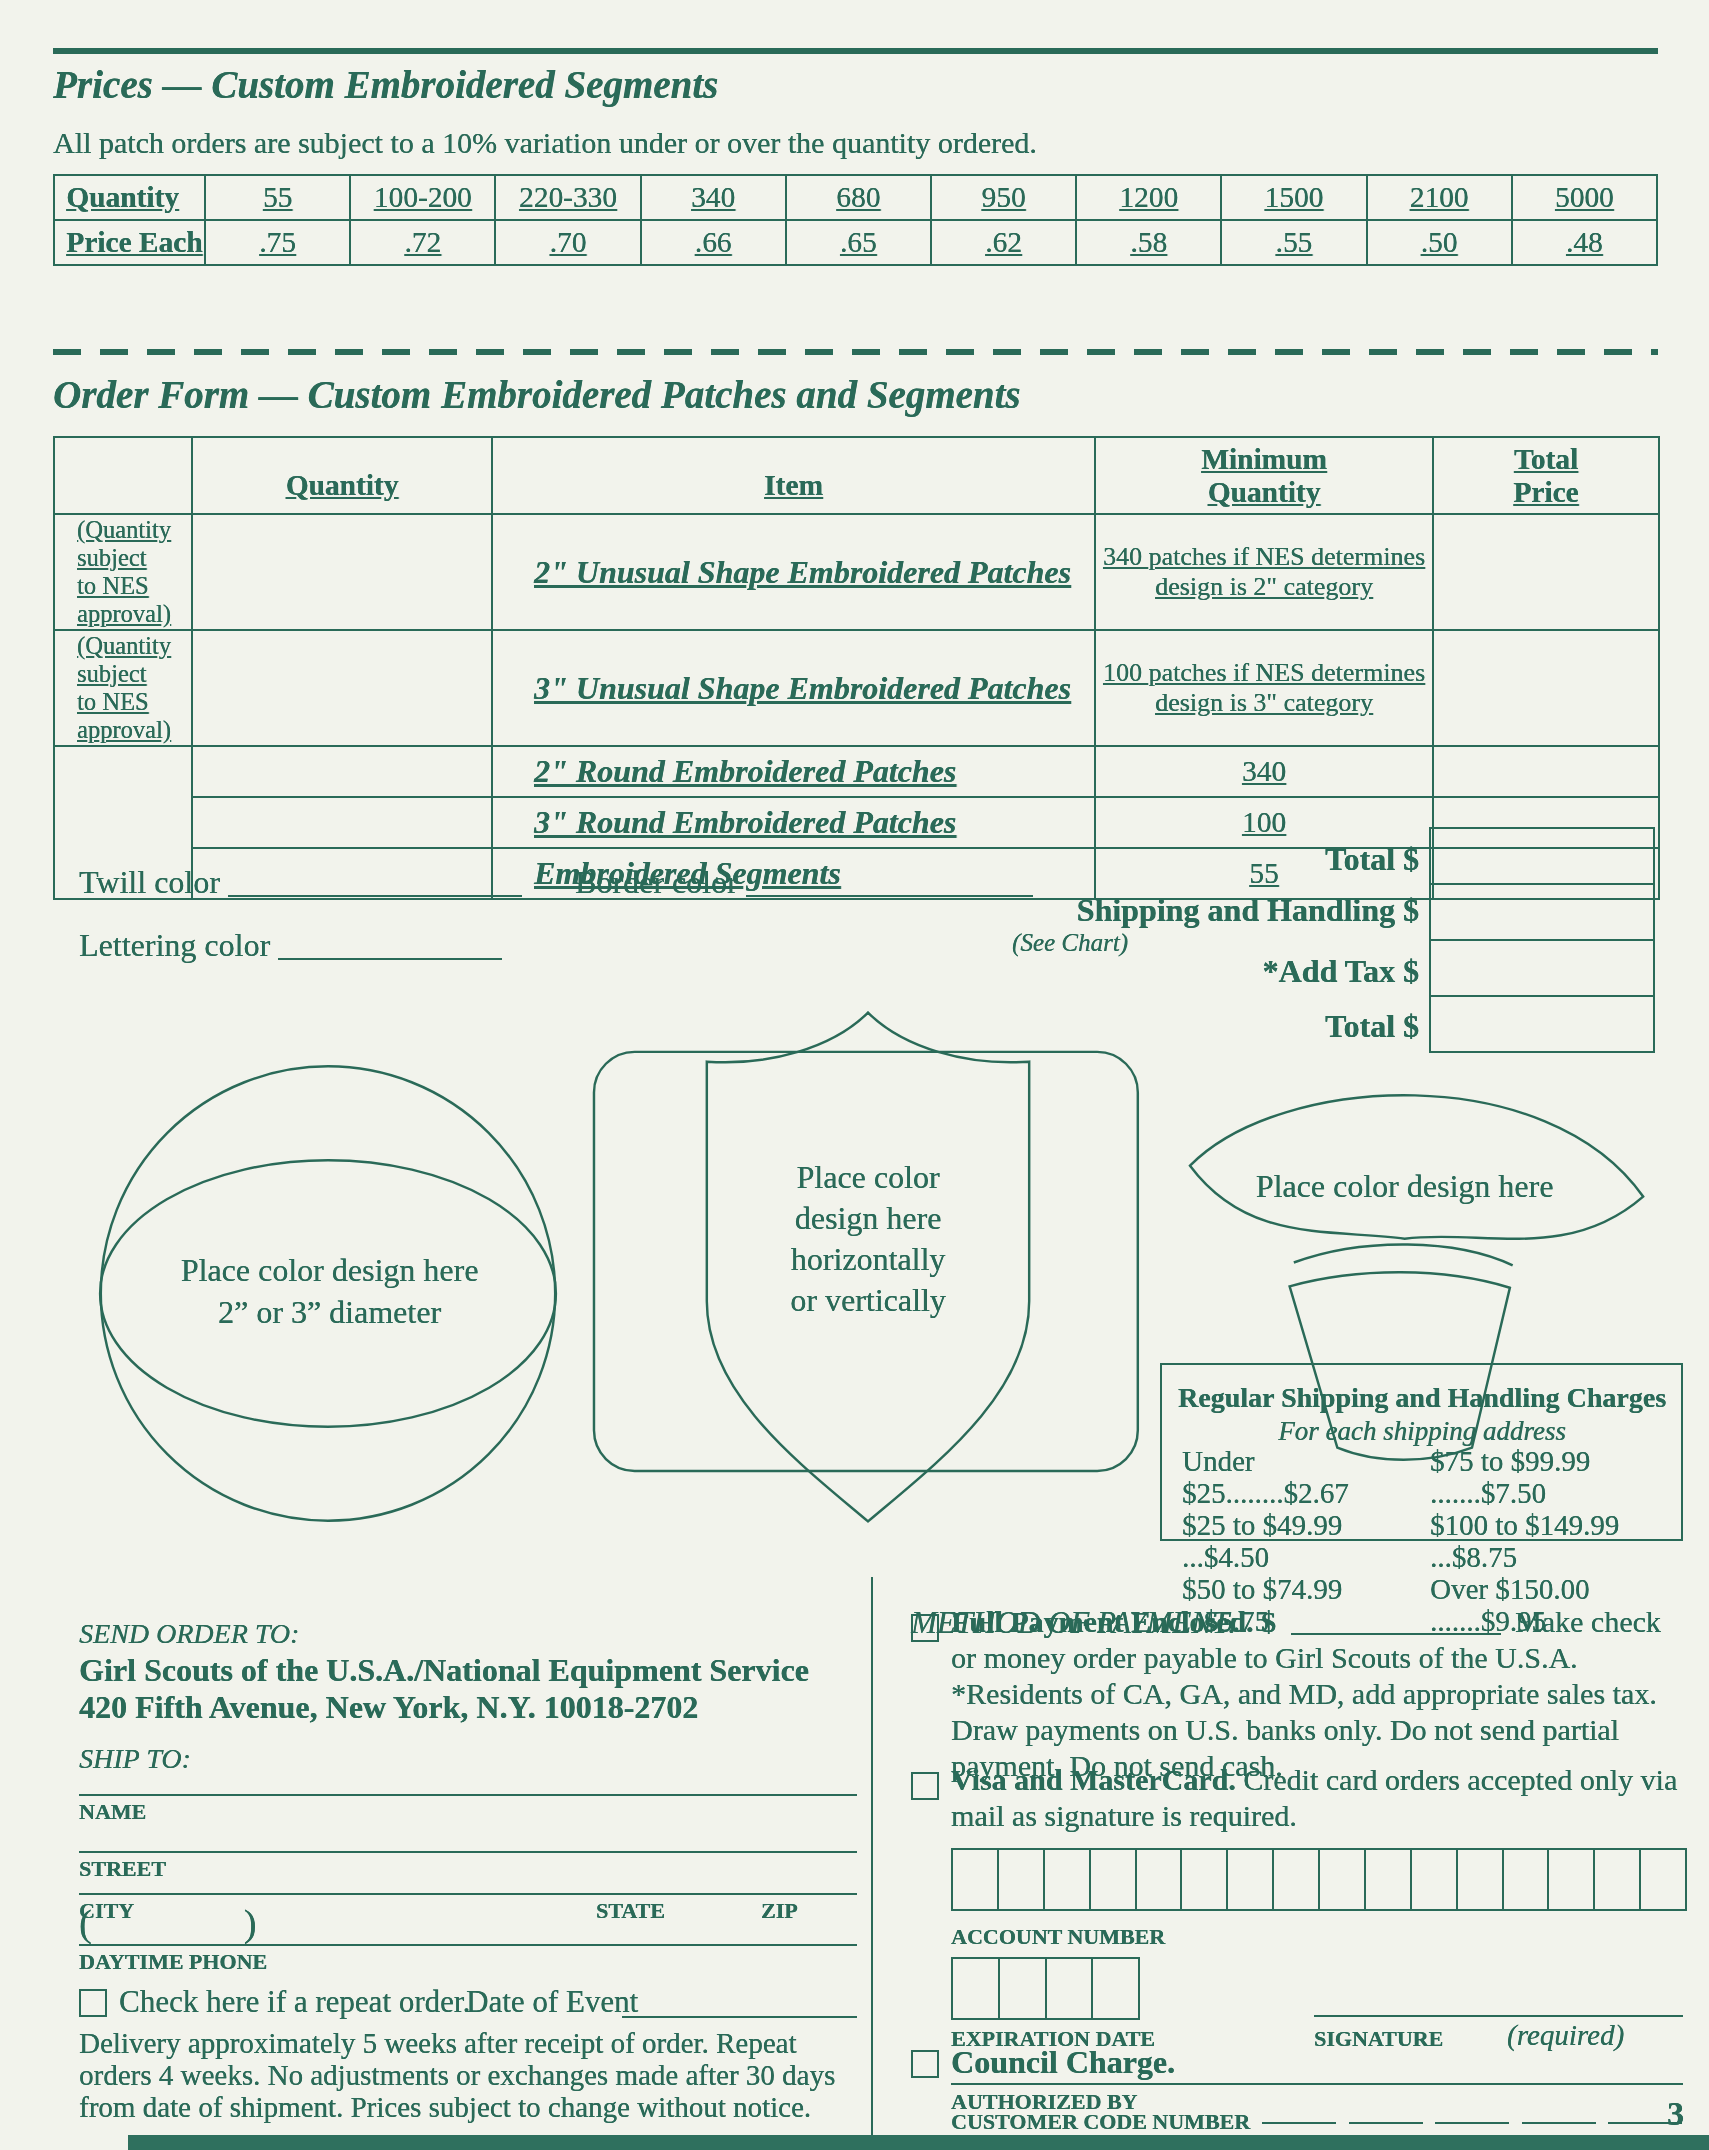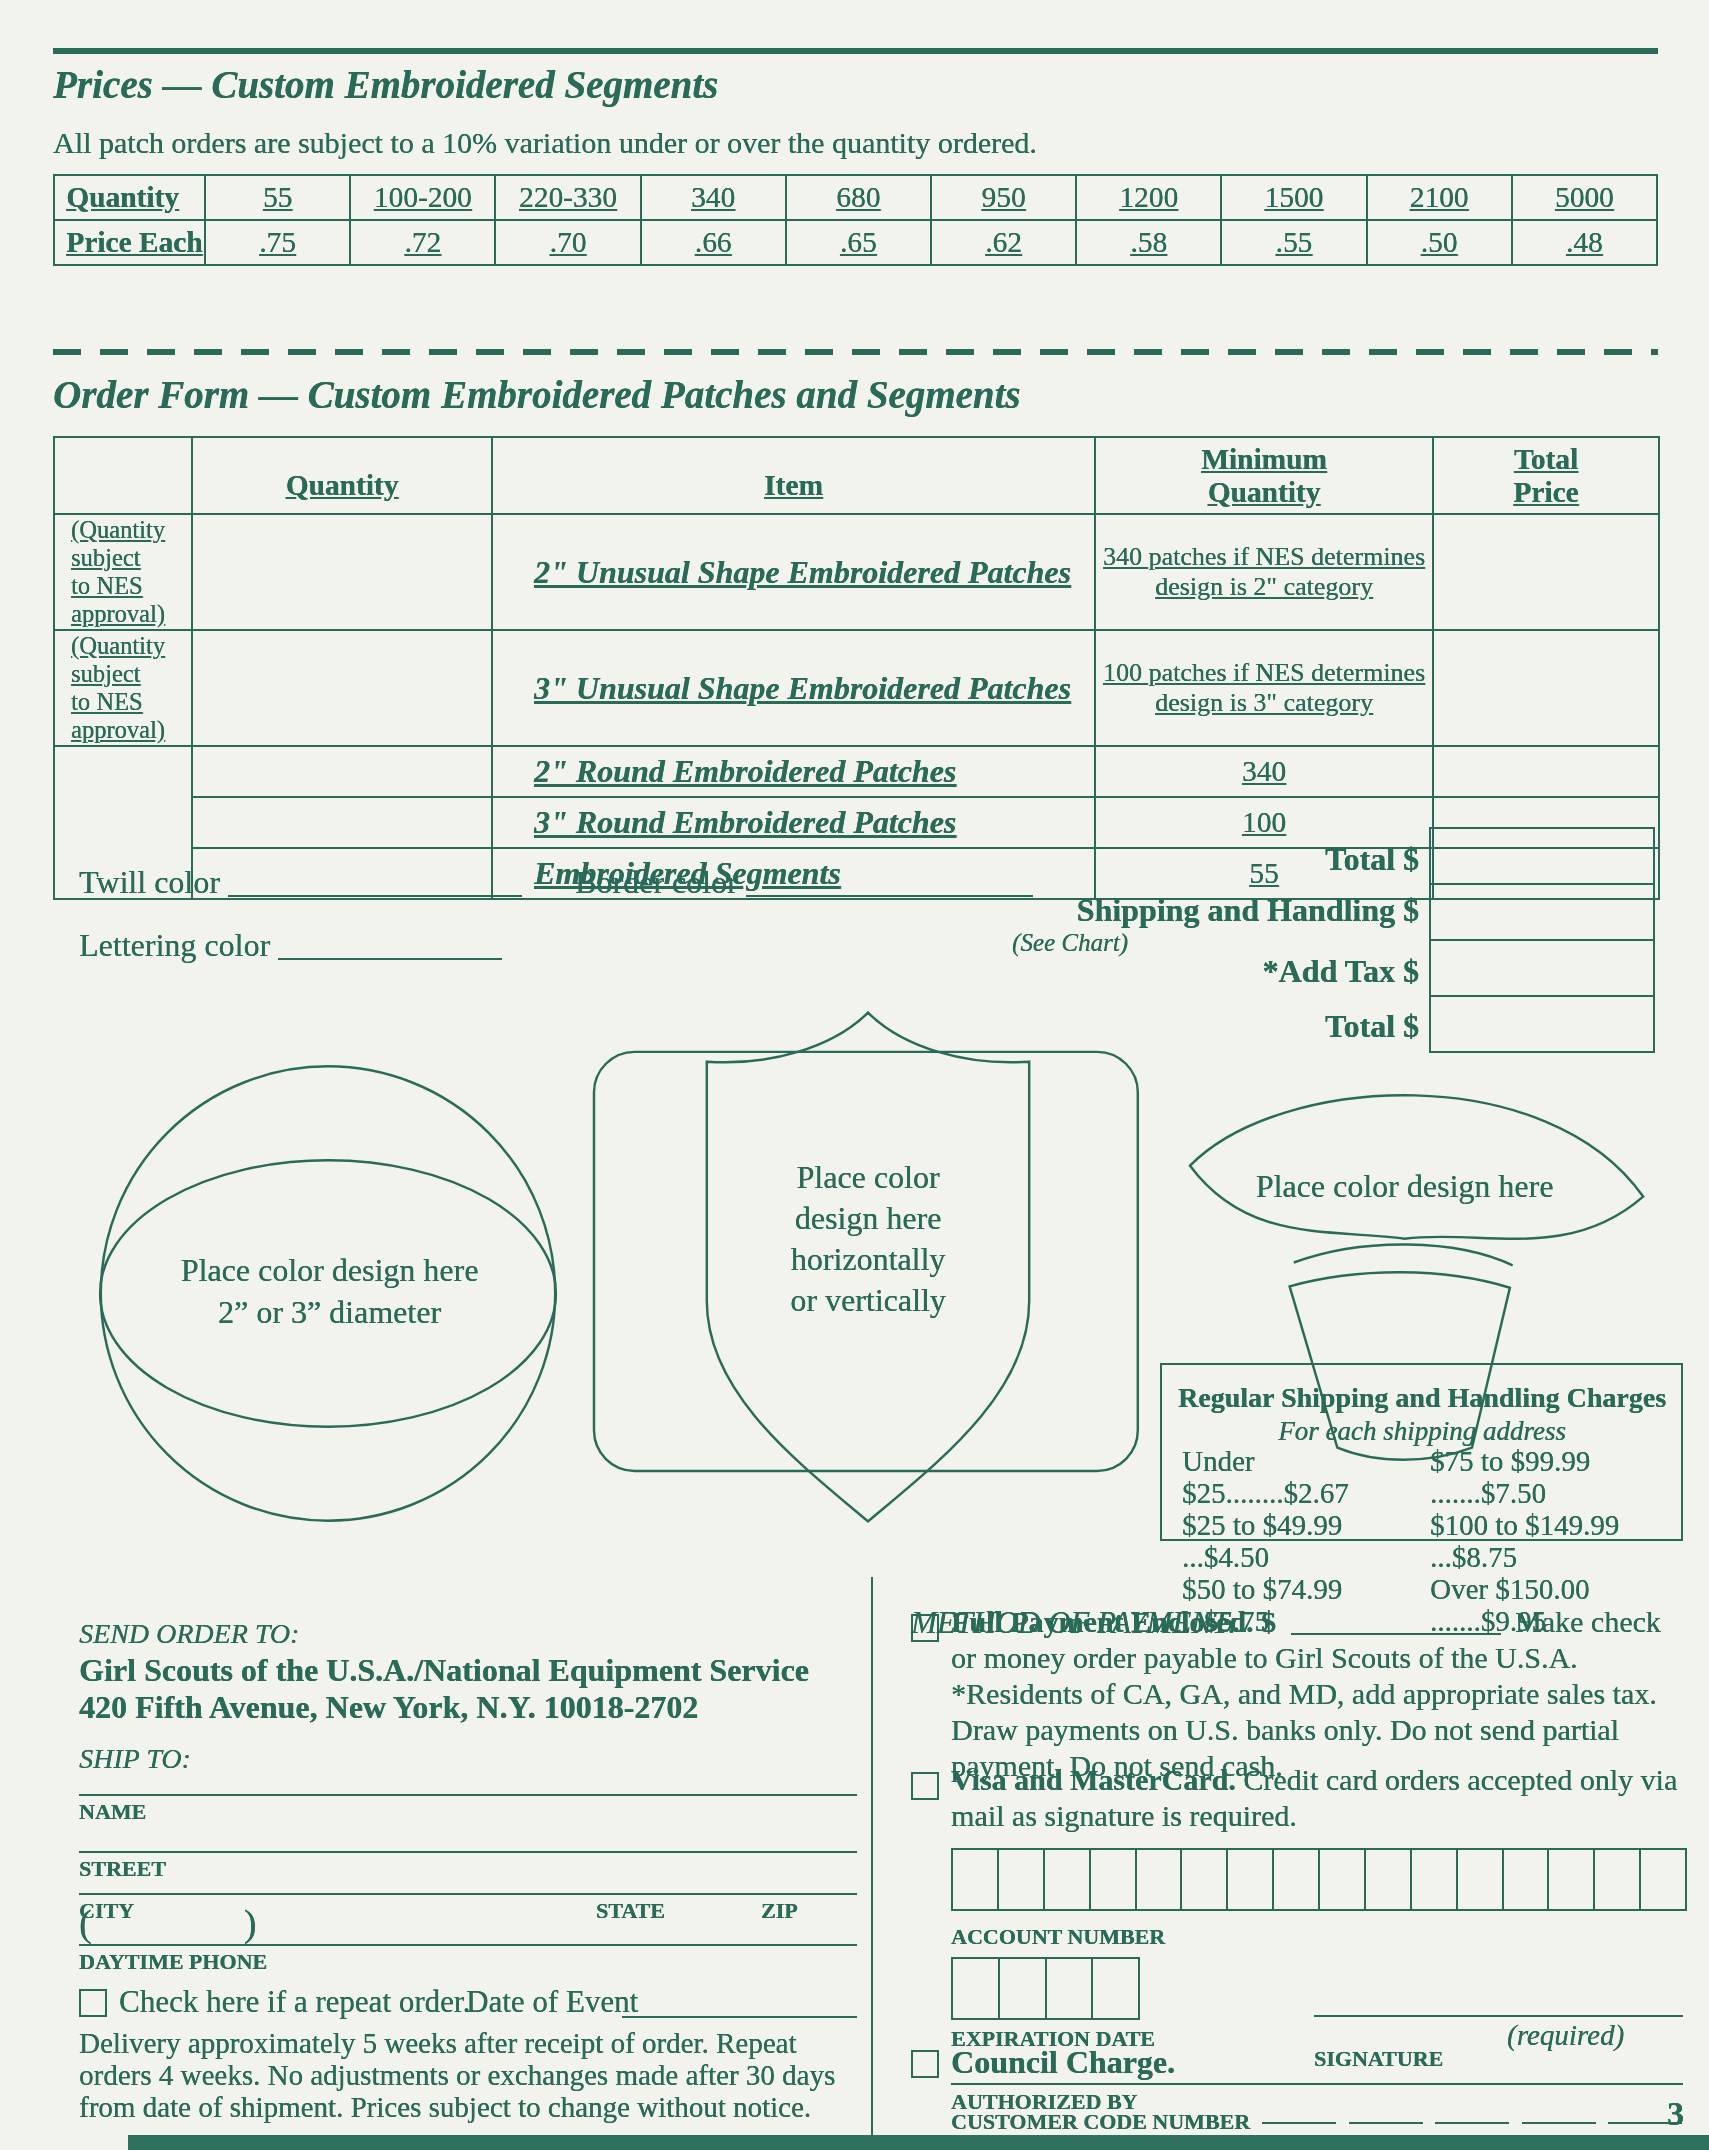--- a/index.html
+++ b/index.html
@@ -37,21 +37,21 @@
   .price-table th{text-align:left;padding-left:11.2px;font-weight:bold;}
 
   
   .order-table{left:53px;top:436px;width:1605px;table-layout:fixed;}
   .order-table th,.order-table td{border:2.1px solid var(--ink);}
   .order-table th{font-size:29.4px;font-weight:bold;text-align:center;}
   .r-head{height:77px;}
   .r-tall{height:81px;}
   .r-short{height:51px;}
   .th-bottom{vertical-align:bottom;padding-bottom:11.2px;}
-  .cell-note{font-size:24.5px;padding-left:16px;vertical-align:middle;}
+  .cell-note{font-size:24.5px;padding-left:22px;vertical-align:middle;}
   .cell-item{font-size:32px;font-weight:bold;font-style:italic;padding-left:41px;}
   .cell-min{font-size:29.4px;text-align:center;vertical-align:middle;}
   .cell-min.sm{font-size:26px;}
 
   
   .tot-stack{left:1429px;top:829px;width:226px;}
   .tot-box{height:54px;border:2.1px solid var(--ink);margin-top:-2.1px;background:transparent;}
   .tlabel{right:291px;text-align:right;font-size:32px;font-weight:bold;}
   .tsub{font-size:25px;font-weight:normal;font-style:italic;text-align:left;}
 
@@ -335,21 +335,21 @@
   <div class="abs lab-sm" style="left:951px;top:1924px;">ACCOUNT NUMBER</div>
 
   <div class="abs boxstrip" style="left:951px;top:1957px;width:185px;">
       <div class="boxcell"></div>
       <div class="boxcell"></div>
       <div class="boxcell"></div>
       <div class="boxcell"></div>
     </div>
   <div class="abs writeline" style="left:1314px;top:1991px;width:369px;height:24px;"></div>
   <div class="abs lab-sm" style="left:951px;top:2026px;">EXPIRATION DATE</div>
-  <div class="abs lab-sm" style="left:1314px;top:2026px;margin-top:20px;">SIGNATURE</div>
+  <div class="abs lab-sm" style="left:1314px;top:2026px;">SIGNATURE</div>
   <div class="abs it" style="left:1507px;top:2019px;font-size:29px;">(required)</div>
 
   <div class="abs checkbox" style="left:911px;top:2050px;"></div>
   <div class="abs b" style="left:951px;top:2044px;font-size:32px;">Council Charge.</div>
 
   <div class="abs writeline" style="left:951px;top:2065px;width:732px;height:18px;"></div>
   <div class="abs lab-sm" style="left:951px;top:2089px;">AUTHORIZED BY</div>
 
   <div class="abs lab-sm" style="left:951px;top:2109px;">CUSTOMER CODE NUMBER</div>
   <div class="abs dashrow" style="left:1262px;top:2102px;">

